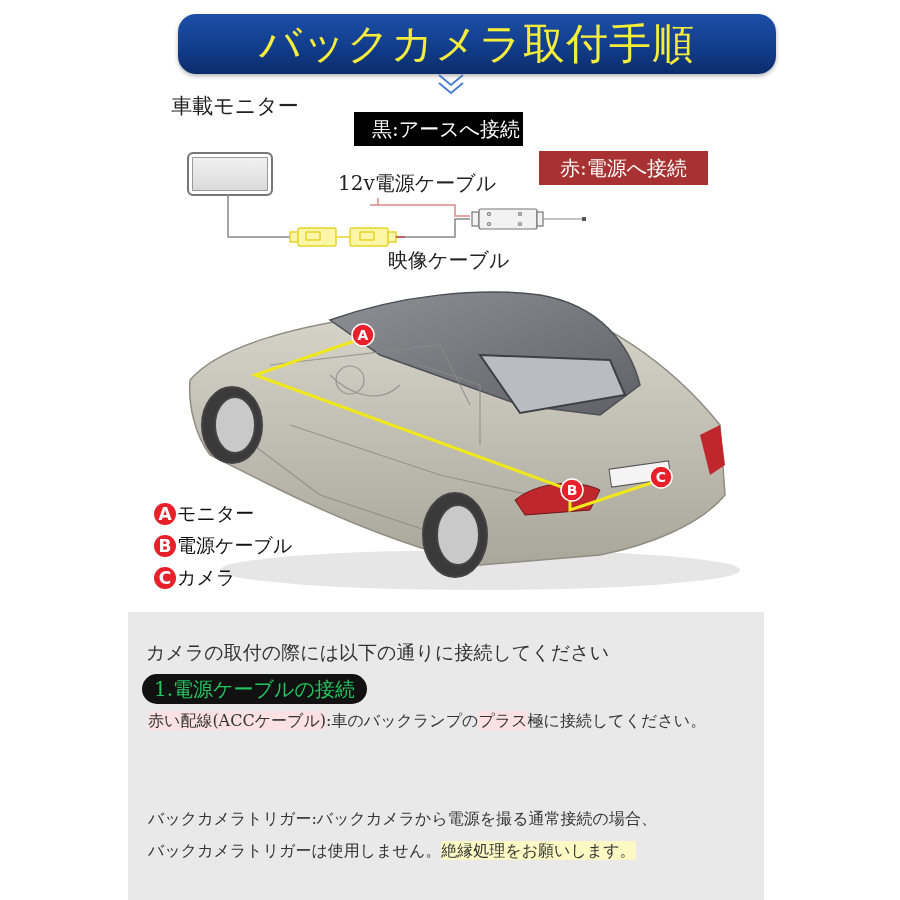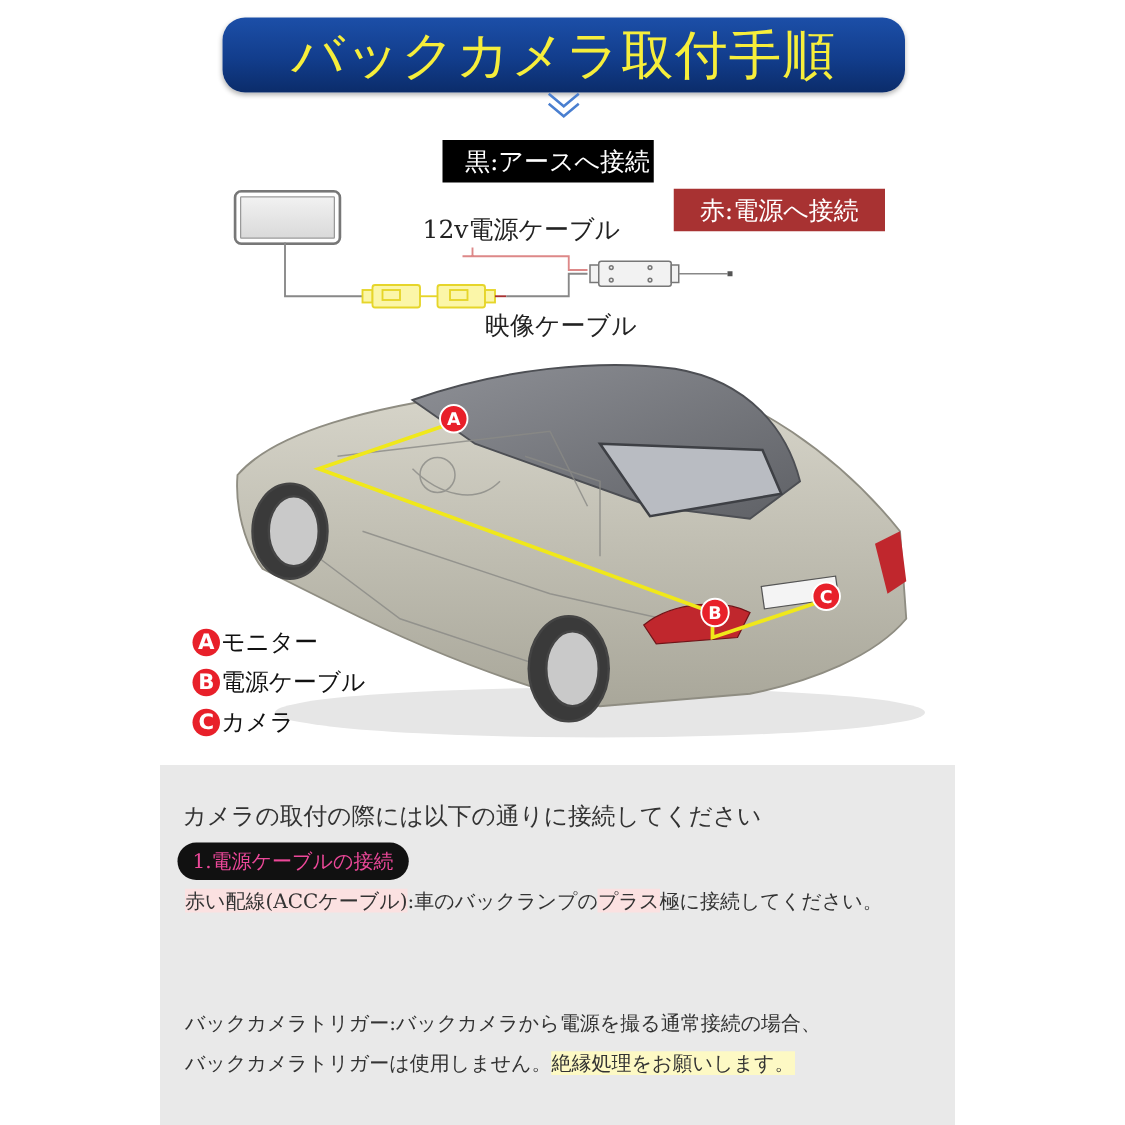--- a/index.html
+++ b/index.html
@@ -1,21 +1,21 @@
 <!DOCTYPE html>
 <html><head>
 <meta charset="utf-8">
 <style>
   html, body { margin: 0; padding: 0; }
   body {
     width: 900px; height: 900px; background: #ffffff; position: relative;
     overflow: hidden; font-family: "DejaVu Serif", "Liberation Serif", serif; color: #222;
   }
   .title-banner {
-    position: absolute; left: 178px; top: 14px; width: 546px; height: 60px;
+    position: absolute; left: 178px; top: 14px; width: 598px; height: 60px;
     border-radius: 18px;
     background: linear-gradient(180deg, #1c4fa8 0%, #123d8c 55%, #0b2c6a 100%);
     box-shadow: 0 2px 4px rgba(0,0,0,0.3);
     display: flex; align-items: center; justify-content: center;
   }
   .title-text {
     color: #f6ee3b; font-family: "DejaVu Sans", "Liberation Sans", sans-serif;
     font-size: 42px; letter-spacing: 1px; line-height: 1;
   }
   .chevron { position: absolute; left: 436px; top: 72px; width: 30px; height: 26px; }
@@ -51,21 +51,21 @@
     font-size: 17px; font-weight: bold; display: flex; align-items: center; justify-content: center;
     margin-right: 1px;
   }
 
   .info-panel {
     position: absolute; left: 128px; top: 612px; width: 636px; height: 304px; background: #e9e9e9;
   }
   .info-intro { position: absolute; left: 18px; top: 28px; font-size: 19px; color: #333; }
   .pill {
     position: absolute; left: 14px; height: 30px; padding: 0 12px; border-radius: 15px;
-    background: #111; color: #ec4899; font-size: 16px; display: flex; align-items: center;
+    background: #111; color: #22c55e; font-size: 20px; display: flex; align-items: center;
   }
   .pill-1 { top: 62px; }
   .pill-2 { top: 126px; }
   .line { position: absolute; left: 20px; font-size: 16px; color: #333; white-space: nowrap; }
   .line-1 { top: 99px; }
   .line-2 { top: 165px; }
   .line-3 { top: 197px; }
   .line-4 { top: 229px; }
   .hl-pink { background: #fbe1e1; }
   .hl-yellow { background: #fdf9c4; }
@@ -75,20 +75,21 @@
 
 <div class="title-banner">
   <span class="title-text">バックカメラ取付手順</span>
 </div>
 <svg class="chevron" viewBox="0 0 30 26">
   <polyline points="3,3 15,13 27,3" fill="none" stroke="#4a7fd0" stroke-width="2"></polyline>
   <polyline points="3,11 15,21 27,11" fill="none" stroke="#4a7fd0" stroke-width="2"></polyline>
 </svg>
 
 <div class="monitor-label">
+  <div>車載モニター</div>
 </div>
 
 <div class="badge badge-black">黒:アースへ接続</div>
 <div class="badge badge-red">赤:電源へ接続</div>
 
 <div class="monitor-box"></div>
 
 <svg class="wiring" width="900" height="280">
 
   <polyline points="228,194 228,237 295,237" fill="none" stroke="#888" stroke-width="1.5"></polyline>

